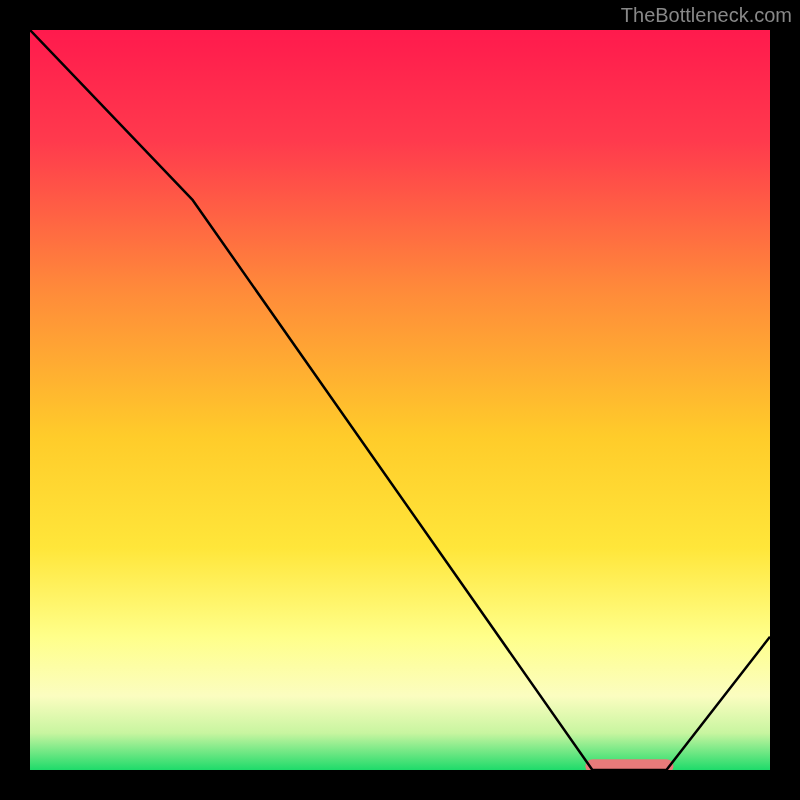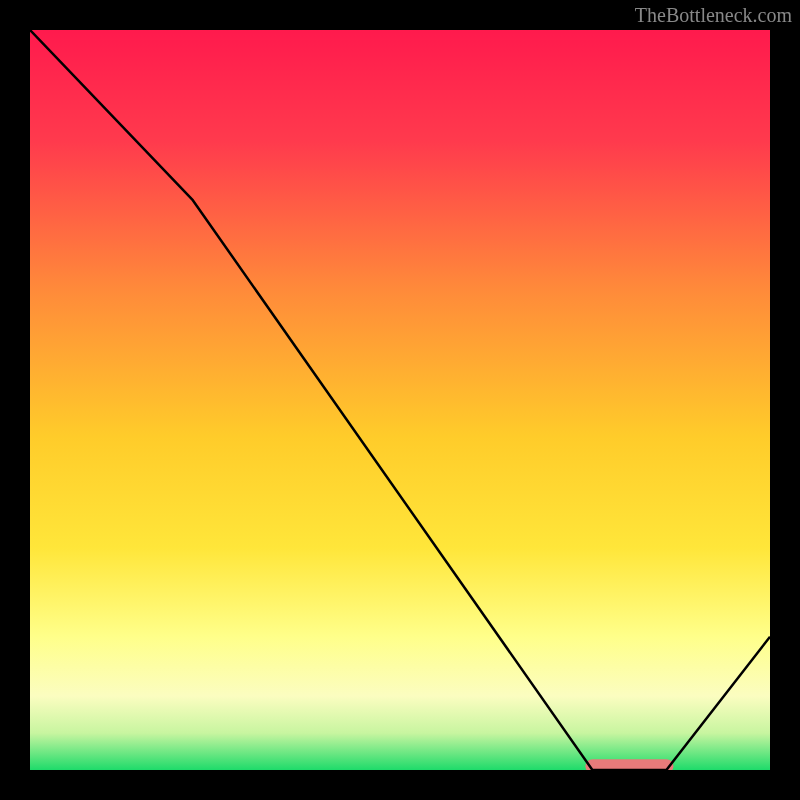--- a/index.html
+++ b/index.html
@@ -8,21 +8,20 @@
     width: 800px;
     height: 800px;
     background: #000;
     position: relative;
     font-family: Arial, sans-serif;
   }
   .container {
     width: 800px;
     height: 744px;
     position: relative;
-    font-family: Liberation Serif, serif;
   }
   .watermark {
     position: absolute;
     top: 4px;
     right: 8px;
     color: #888;
     font-size: 20px;
     font-weight: 500;
     z-index: 10;
   }

